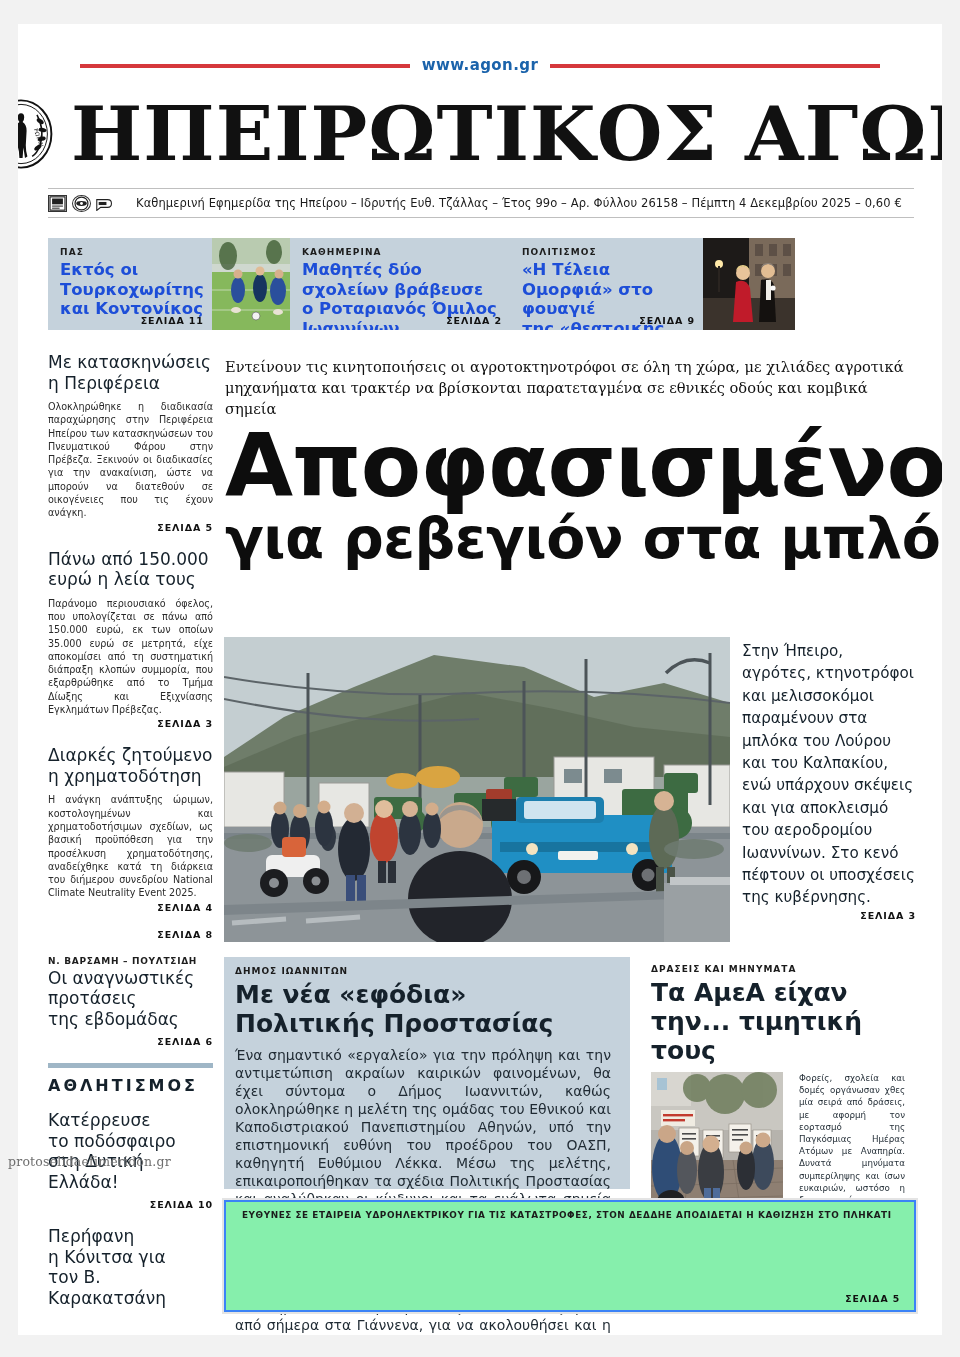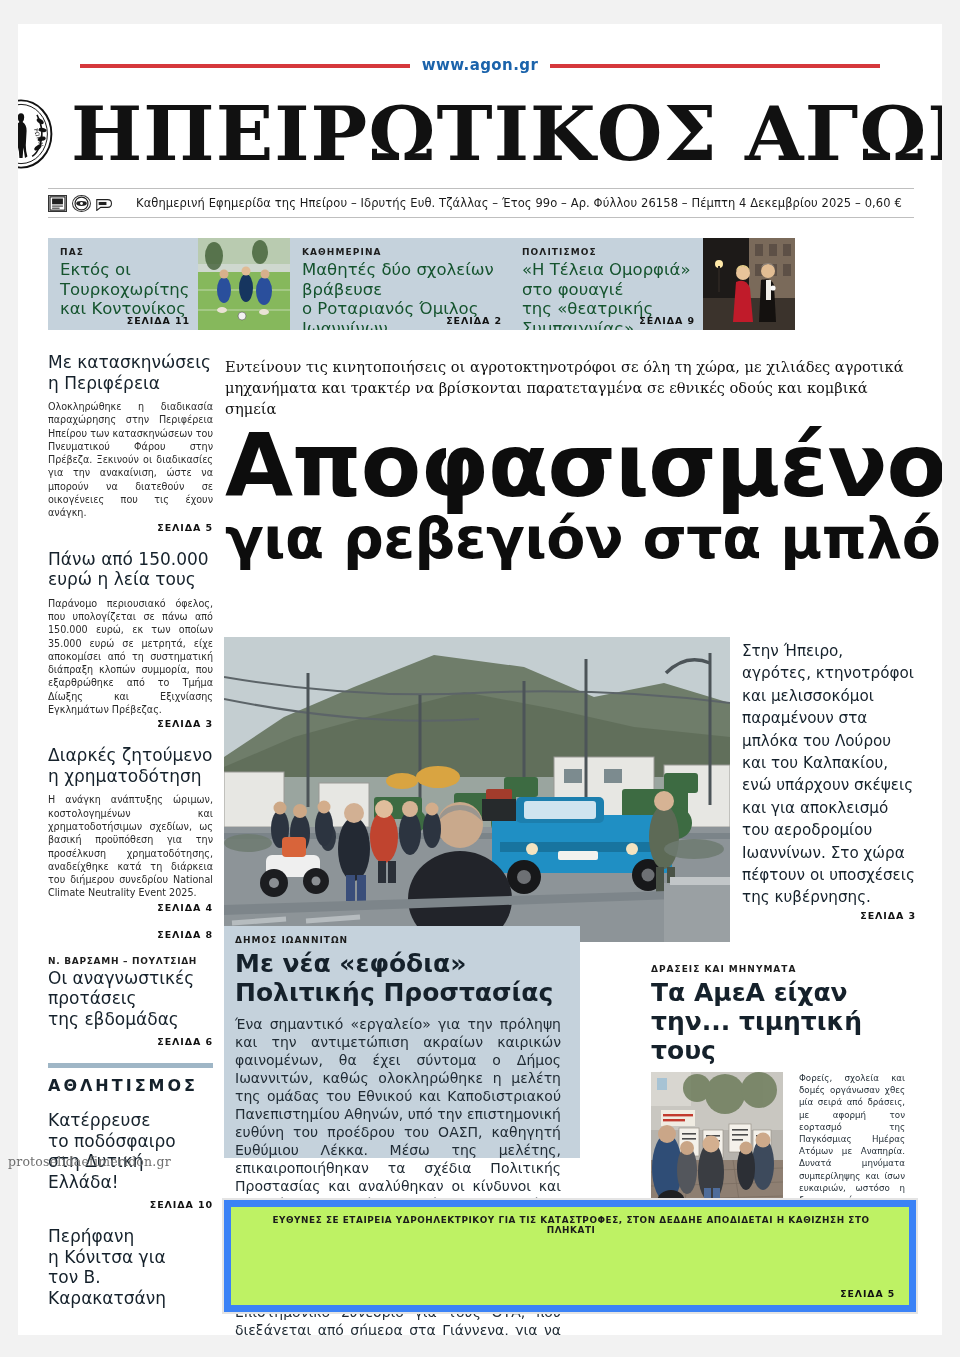--- a/index.html
+++ b/index.html
@@ -37,21 +37,21 @@
 
   
   .promos{position:absolute;left:48px;top:238px;width:747px;height:92px;
     display:flex;gap:0;}
   .promo{position:relative;background:#c5d2dc;height:92px;display:flex;overflow:hidden;}
   .promo.p1{width:275px;}
   .promo.p2{width:250px;}
   .promo.p3{width:324px;}
   .promo-txt{padding:9px 8px 6px 12px;box-sizing:border-box;flex:1 1 auto;position:relative;}
   .promo-kicker{font-size:9px;font-weight:bold;letter-spacing:1.1px;color:#1d1d1d;margin-bottom:3px;}
-  .promo-head{font-size:16.5px;line-height:19.5px;color:#14532d;font-weight:400;}
+  .promo-head{font-size:16.5px;line-height:19.5px;color:#1d4ed8;font-weight:700;}
   .promo-page{position:absolute;right:8px;bottom:4px;font-size:9.5px;font-weight:bold;letter-spacing:.9px;color:#111;}
   .promo-thumb{width:92px;height:92px;flex:0 0 auto;overflow:hidden;position:relative;}
 
   
   .rail{position:absolute;left:48px;top:352px;width:165px;}
   .rail-head{font-size:17px;line-height:20.5px;color:#15212b;margin:0 0 7px 0;font-weight:400;}
   .rail-body{font-size:9.6px;line-height:13.3px;color:#2a2a2a;text-align:justify;margin:0;}
   .rail-page{font-size:9.5px;font-weight:bold;letter-spacing:.9px;color:#111;text-align:right;margin-top:2px;}
   .rail-item{margin-bottom:16px;}
   .rail-kicker{font-size:9px;font-weight:bold;letter-spacing:.7px;color:#1d1d1d;margin-bottom:2px;}
@@ -70,34 +70,34 @@
     letter-spacing:-.5px;white-space:nowrap;text-align:right;}
 
   
   .mainphoto{position:absolute;left:224px;top:637px;width:506px;height:305px;
     overflow:hidden;background:#8b9aa3;}
   .side-col{position:absolute;left:742px;top:640px;width:174px;}
   .side-col p{font-size:15.2px;line-height:22.4px;color:#15212b;margin:0;}
   .side-page{font-size:9.5px;font-weight:bold;letter-spacing:.9px;color:#111;text-align:right;margin-top:1px;}
 
   
-  .blockA{position:absolute;left:224px;top:926px;width:356px;height:232px;background:#c5d2dc;}
+  .blockA{position:absolute;left:224px;top:957px;width:406px;height:232px;background:#c5d2dc;}
   .blockB{position:absolute;left:640px;top:955px;width:276px;height:232px;background:#ffffff;}
   .blk-pad{padding:9px 11px 0 11px;box-sizing:border-box;}
   .blk-kicker{font-size:9px;font-weight:bold;letter-spacing:1px;color:#1b1b1b;margin-bottom:4px;}
   .blk-head{font-size:25px;line-height:29px;color:#15212b;font-weight:700;margin:0;}
   .blk-body{font-size:14px;line-height:18px;color:#1f2a33;text-align:justify;margin:8px 8px 0 0;}
   .blk-page{font-size:9.3px;font-weight:bold;letter-spacing:.9px;color:#111;text-align:right;margin-top:2px;}
   .blockB-row{display:flex;gap:16px;margin-top:7px;padding:0 11px 0 11px;box-sizing:border-box;}
   .blockB-photo{width:132px;height:142px;flex:0 0 auto;overflow:hidden;background:#9aa7ae;}
   .blockB-text{flex:1 1 auto;font-size:8.7px;line-height:12.2px;color:#1f2a33;text-align:justify;}
 
   
   .botbar{position:absolute;left:224px;top:1200px;width:692px;height:112px;
-    background:#bef264;border:7px solid #3b82f6;box-sizing:border-box;text-align:center;}
+    background:#86efac;border:2px solid #3b82f6;box-sizing:border-box;}
   .botbar-inner{padding:8px 14px 0 16px;box-sizing:border-box;position:relative;height:100%;}
   .botbar-kicker{font-size:8.9px;font-weight:bold;letter-spacing:.55px;color:#1b1b1b;margin-bottom:5px;}
   .botbar-h{font-size:30px;line-height:35px;color:#3b3b3b;font-weight:300;margin:0;}
   .botbar-page{position:absolute;right:14px;bottom:6px;font-size:9.3px;font-weight:bold;letter-spacing:.9px;color:#111;}
   .botbar-wrap{position:absolute;left:222px;top:1198px;width:696px;height:116px;background:#e4e4e4;}
 
   .watermark{position:absolute;left:8px;top:1154px;font-size:12.5px;color:#6f6f6f;
     letter-spacing:.2px;white-space:nowrap;z-index:30;
     font-family:"DejaVu Serif","Liberation Serif",serif;}
   .edge-l{position:absolute;left:0;top:0;width:18px;height:1357px;background:#f2f2f2;}
@@ -444,21 +444,21 @@
       <g stroke="#c8cdd0" stroke-width="5" opacity=".7">
         <line x1="8" y1="286" x2="62" y2="282"></line>
           <line x1="82" y1="284" x2="136" y2="280"></line>
       </g>
       <rect x="440" y="246" width="66" height="59" fill="#9aa0a3"></rect>
       <rect x="446" y="240" width="60" height="8" fill="#c2c6c8"></rect>
     </svg>
   </div>
 
   <div class="side-col">
-    <p>Στην Ήπειρο, αγρότες, κτηνοτρόφοι και μελισσοκόμοι παραμένουν στα μπλόκα του Λούρου και του Καλπακίου, ενώ υπάρχουν σκέψεις και για αποκλεισμό του αεροδρομίου Ιωαννίνων. Στο χώρα πέφτουν οι υποσχέσεις της κυβέρνησης.</p>
+    <p>Στην Ήπειρο, αγρότες, κτηνοτρόφοι και μελισσοκόμοι παραμένουν στα μπλόκα του Λούρου και του Καλπακίου, ενώ υπάρχουν σκέψεις και για αποκλεισμό του αεροδρομίου Ιωαννίνων. Στο κενό πέφτουν οι υποσχέσεις της κυβέρνησης.</p>
     <div class="side-page">ΣΕΛΙΔΑ 3</div>
   </div>
 
   <div class="blockA">
     <div class="blk-pad">
       <div class="blk-kicker">ΔΗΜΟΣ ΙΩΑΝΝΙΤΩΝ</div>
       <h3 class="blk-head">
         <span>Με νέα «εφόδια»</span><br>
         <span>Πολιτικής Προστασίας</span>
       </h3>

